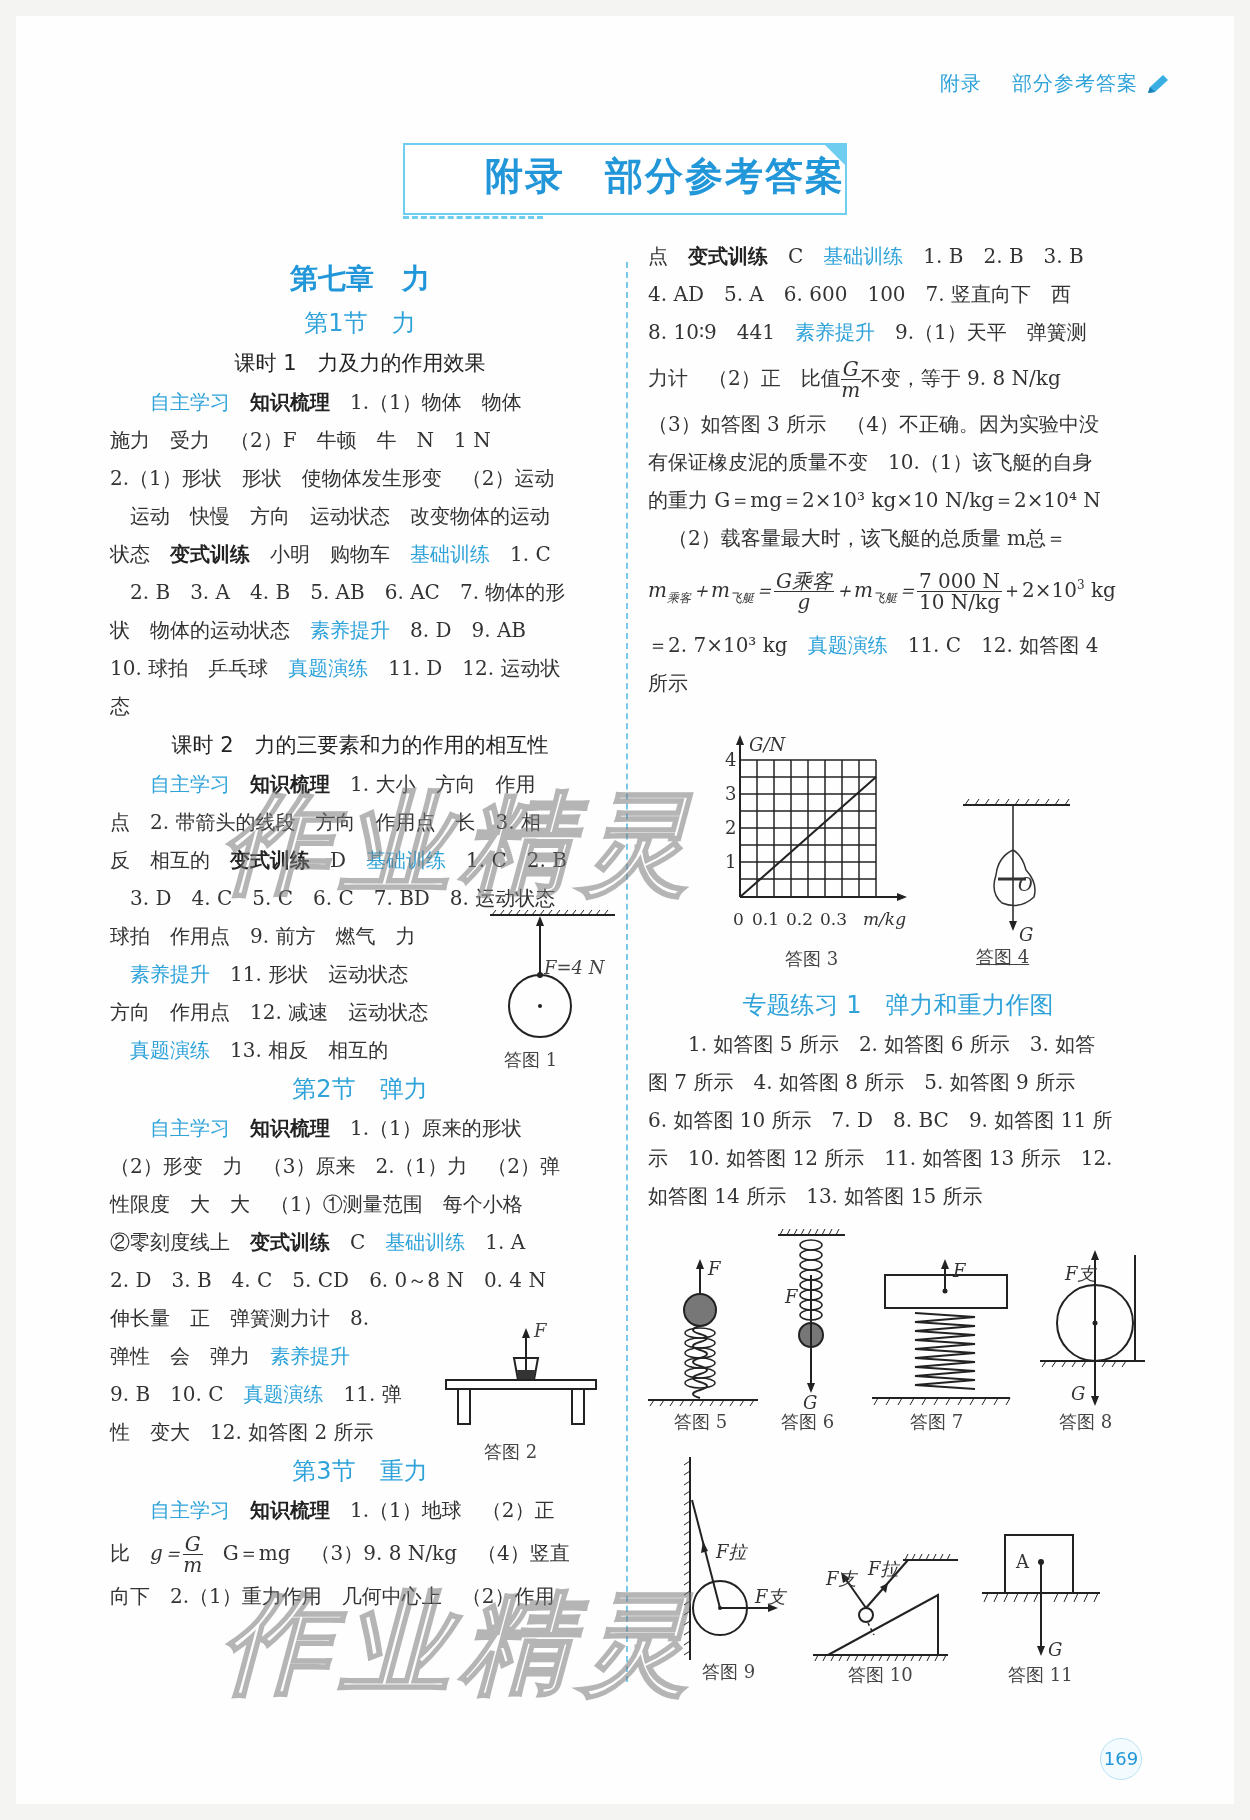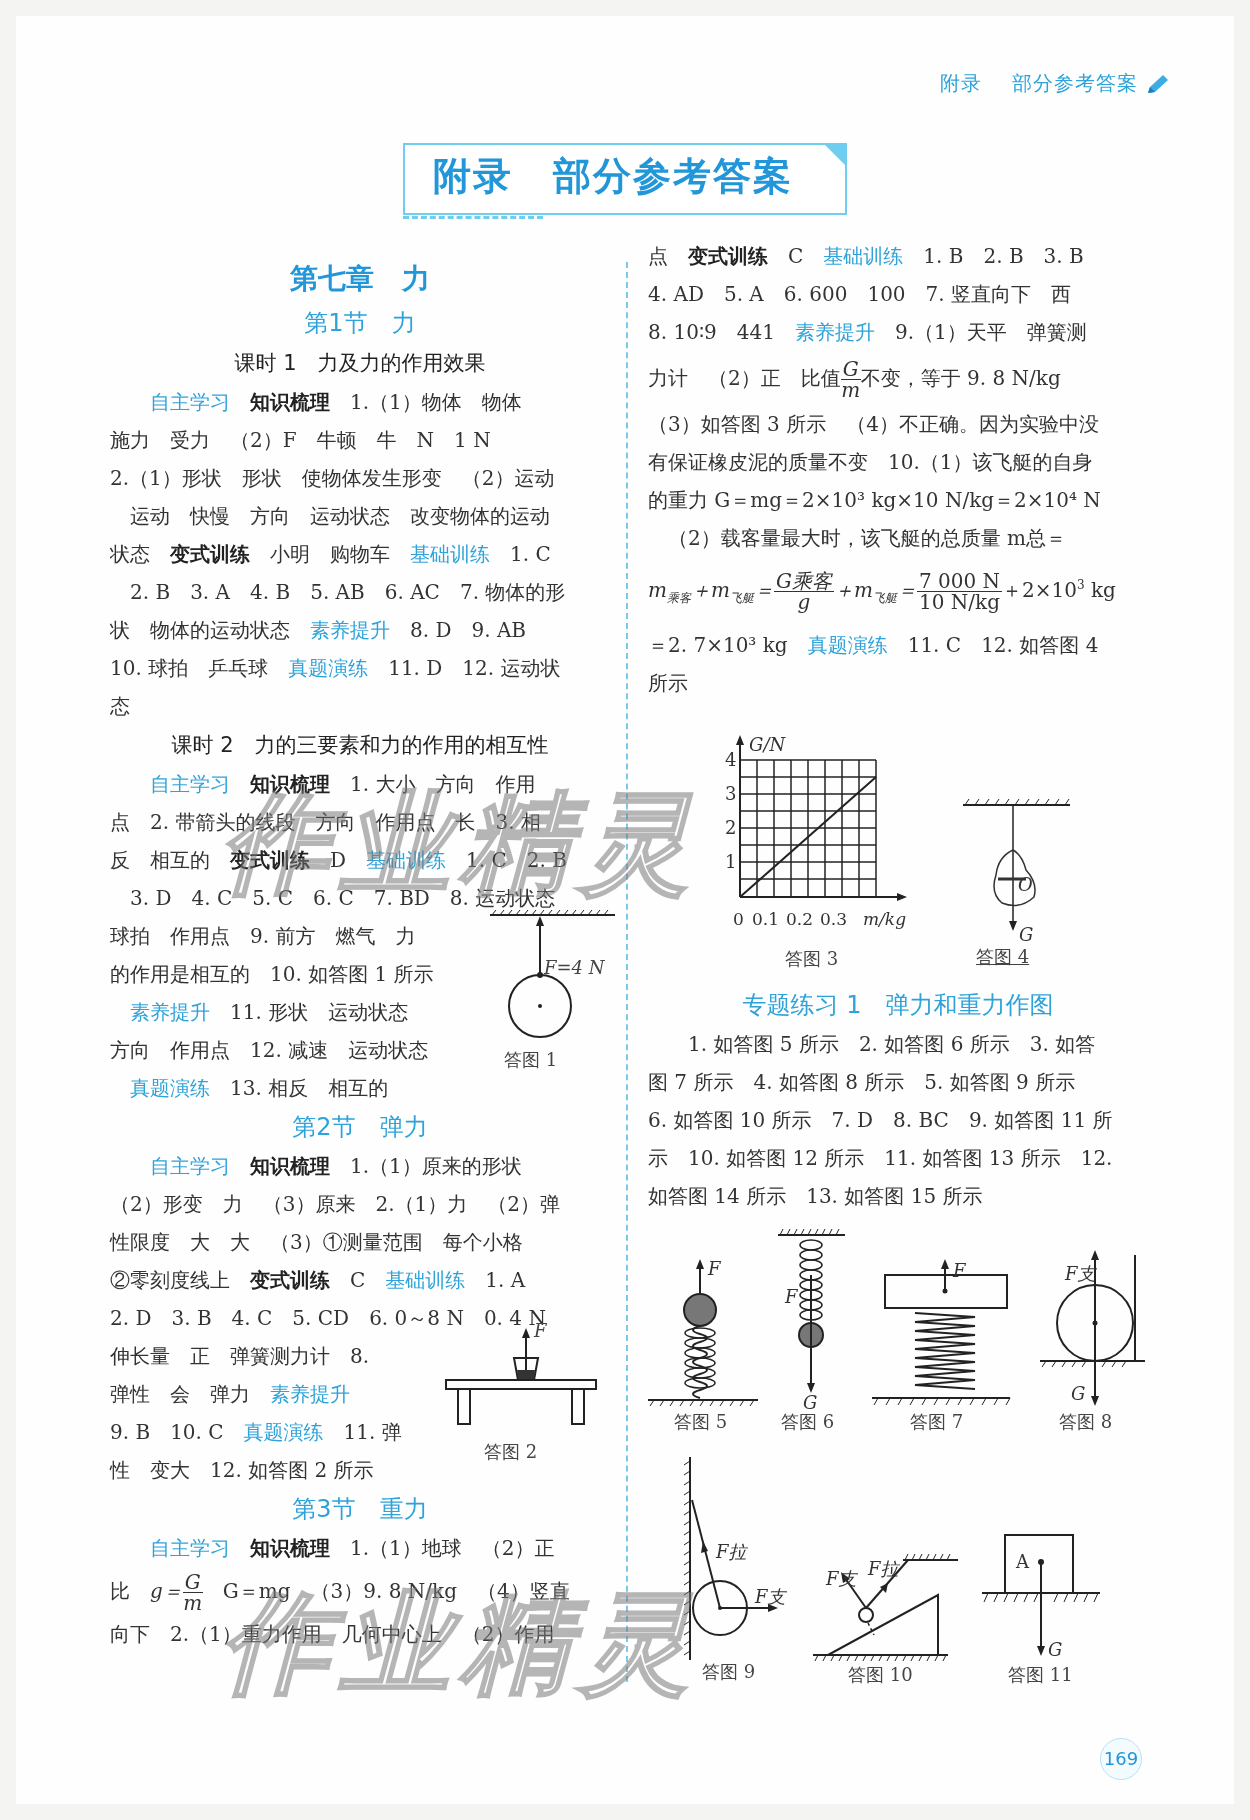--- a/index.html
+++ b/index.html
@@ -4,21 +4,21 @@
 <style>
   html, body { margin:0; padding:0; }
   body { width:1250px; height:1820px; background:#f4f4f2; position:relative; overflow:hidden;
          font-family:"DejaVu Serif","Liberation Serif",serif; color:#333; }
   .page { position:absolute; left:16px; top:16px; width:1218px; height:1788px; background:#fefefe; }
   .header { position:absolute; right:80px; top:70px; font-family:"DejaVu Sans",sans-serif; color:#2fa3d9; font-size:20px; letter-spacing:1px; display:flex; align-items:center; gap:6px;}
   .header .sep { width:18px; display:inline-block; }
   .pencil { width:26px; height:22px; display:inline-block; }
   .title-box { position:absolute; left:403px; top:143px; width:440px; height:68px; border:2px solid #6fcdf0; background:#fff; }
   .title-box .corner { position:absolute; right:-2px; top:-2px; width:0; height:0; border-left:24px solid transparent; border-top:24px solid #6fcdf0; }
-  .title-box .txt { position:absolute; left:0; right:0; top:6px; text-align:left; font-family:"DejaVu Sans",sans-serif; font-weight:bold; color:#2196d8; font-size:38px; letter-spacing:2px;padding-left:28px; }
+  .title-box .txt { position:absolute; left:0; right:0; top:6px; text-align:right; font-family:"DejaVu Sans",sans-serif; font-weight:bold; color:#2196d8; font-size:38px; letter-spacing:2px; }
   .title-box .under { position:absolute; left:-2px; bottom:-6px; width:140px; border-bottom:3px dashed #6fcdf0; }
   .col { position:absolute; font-size:20px; line-height:38px; }
   .col p { margin:0; white-space:nowrap; }
   .left { left:110px; top:255px; width:500px; }
   .right { left:648px; top:255px; width:500px; }
   .center { text-align:center; }
   .h-ch { font-family:"DejaVu Sans",sans-serif; font-weight:bold; color:#2196d8; font-size:28px; line-height:48px; }
   .h-sec { font-family:"DejaVu Sans",sans-serif; color:#2fa3d9; font-size:24px; line-height:40px; }
   .h-lesson { font-family:"DejaVu Sans",sans-serif; color:#222; font-size:21px; line-height:40px; }
   .blue { color:#2fa3d9; font-family:"DejaVu Sans",sans-serif; }
@@ -71,29 +71,28 @@
   <p><span>状　物体的运动状态</span>　<span class="blue">素养提升</span>　<span>8. D　9. AB</span></p>
   <p><span>10. 球拍　乒乓球</span>　<span class="blue">真题演练</span>　<span>11. D　12. 运动状</span></p>
   <p>态</p>
 
   <p class="center h-lesson">课时 2　力的三要素和力的作用的相互性</p>
   <p>　　<span class="blue">自主学习</span>　<span class="bold">知识梳理</span>　<span>1. 大小　方向　作用</span></p>
   <p>点　2. 带箭头的线段　方向　作用点　长　3. 相</p>
   <p><span>反　相互的</span>　<span class="bold">变式训练</span>　<span>D</span>　<span class="blue">基础训练</span>　<span>1. C　2. B</span></p>
   <p>　3. D　4. C　5. C　6. C　7. BD　8. 运动状态</p>
   <p>球拍　作用点　9. 前方　燃气　力</p>
-  <p>的作用是相互的　10. 如答图 1 所示</p>
   <p>　<span class="blue">素养提升</span>　<span>11. 形状　运动状态</span></p>
   <p>方向　作用点　12. 减速　运动状态</p>
   <p>　<span class="blue">真题演练</span>　<span>13. 相反　相互的</span></p>
 
   <p class="center h-sec">第2节　弹力</p>
   <p>　　<span class="blue">自主学习</span>　<span class="bold">知识梳理</span>　<span>1.（1）原来的形状</span></p>
   <p>（2）形变　力　（3）原来　2.（1）力　（2）弹</p>
-  <p>性限度　大　大　（3）①测量范围　每个小格</p>
+  <p>性限度　大　大　（1）①测量范围　每个小格</p>
   <p><span>②零刻度线上</span>　<span class="bold">变式训练</span>　<span>C</span>　<span class="blue">基础训练</span>　<span>1. A</span></p>
   <p>2. D　3. B　4. C　5. CD　6. 0～8 N　0. 4 N</p>
   <p>伸长量　正　弹簧测力计　8.</p>
   <p><span>弹性　会　弹力</span>　<span class="blue">素养提升</span></p>
   <p><span>9. B　10. C</span>　<span class="blue">真题演练</span>　<span>11. 弹</span></p>
   <p>性　变大　12. 如答图 2 所示</p>
 
   <p class="center h-sec">第3节　重力</p>
   <p>　　<span class="blue">自主学习</span>　<span class="bold">知识梳理</span>　<span>1.（1）地球　（2）正</span></p>
   <p style="line-height:48px"><span>比</span>　<span class="it">g＝</span><span class="frac"><span class="num">G</span><span>m</span></span>　<span>G＝mg　（3）9. 8 N/kg　（4）竖直</span></p>

